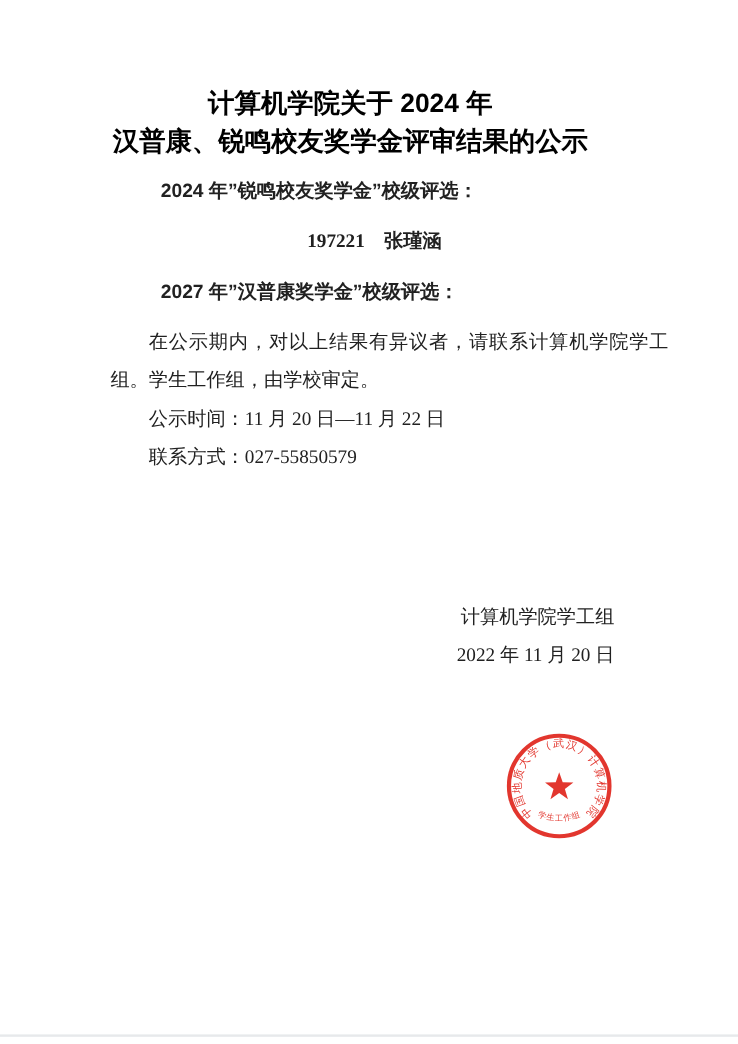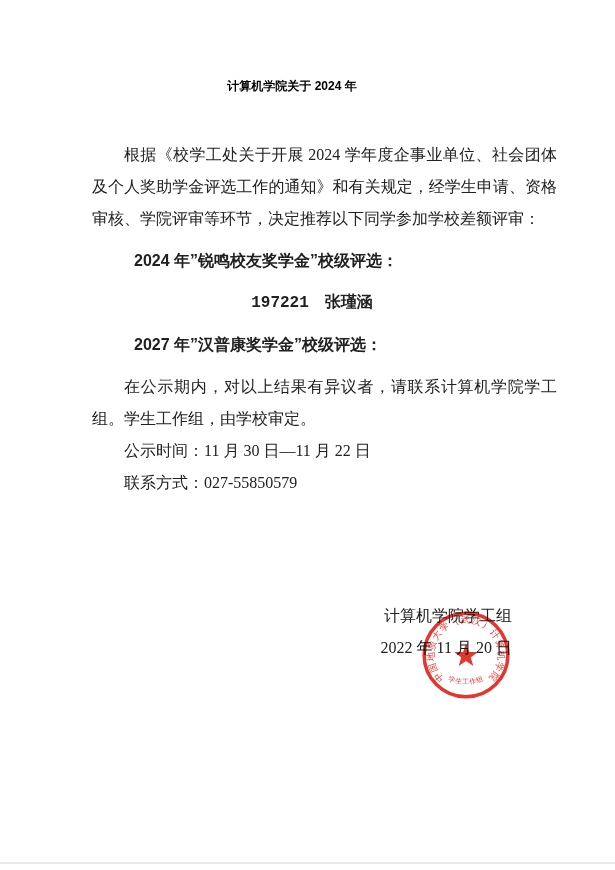--- a/index.html
+++ b/index.html
@@ -14,42 +14,42 @@
   .content{
     padding:0 58px 0 92px;
   }
   .title-block{
     margin-top:70px;
     margin-right:65px;
     text-align:center;
     font-family:"Liberation Sans","DejaVu Sans",sans-serif;
     font-weight:700;
     color:#000;
-    font-size:12px;
+    font-size:22px;
     line-height:32px;
   }
   .body-text{
     font-size:16px;
     line-height:32px;
   }
   .para{
     margin:0;
     text-align:justify;
     text-indent:2em;
   }
   .para.first{margin-top:37px;}
   .indent-line{
     margin:0;
     text-indent:2em;
   }
   .candidate-line{
     margin:0 25px 0 0;
     text-align:center;
     font-weight:700;
-    font-family:Liberation Mono, monospace;
+    font-family:Liberation Serif, serif;
   }
   .heading-line{
     margin:10px;
     text-indent:2em;
     font-weight:700;
     font-family:Liberation Sans, sans-serif;
   }
   .signature-block{
     margin-top:101px;
     margin-right:45px;
@@ -88,33 +88,33 @@
 </style>
 </head>
 <body>
 
 <div class="page">
 
   <div class="content">
 
     <div class="title-block">
       <div>计算机学院关于 2024 年</div>
+      <div>汉普康、锐鸣校友奖学金评审结果的公示</div>
     </div>
 
     <div class="body-text">
-      <p class="para first">根据《校学工处关于开展 2024 学年度企事业单位、社会团体及个人奖助学金评选工作的通知》和有关规定，经学生申请、资格审核、学院评审等环节，决定推荐以下同学参加学校差额评审：</p>
 
       <p class="heading-line">2024 年”锐鸣校友奖学金”校级评选：</p>
       <p class="candidate-line">197221　张瑾涵</p>
 
       <p class="heading-line">2027 年”汉普康奖学金”校级评选：</p>
 
       <p class="para">在公示期内，对以上结果有异议者，请联系计算机学院学工组。学生工作组，由学校审定。</p>
 
-      <p class="indent-line">公示时间：11 月 30 日—11 月 22 日</p>
+      <p class="indent-line">公示时间：11 月 20 日—11 月 22 日</p>
       <p class="indent-line">联系方式：027-55850579</p>
 
       <div class="signature-block">
         <div>计算机学院学工组</div>
         <div>2022 年 11 月 20 日</div>
       </div>
     </div>
 
   </div>
 

